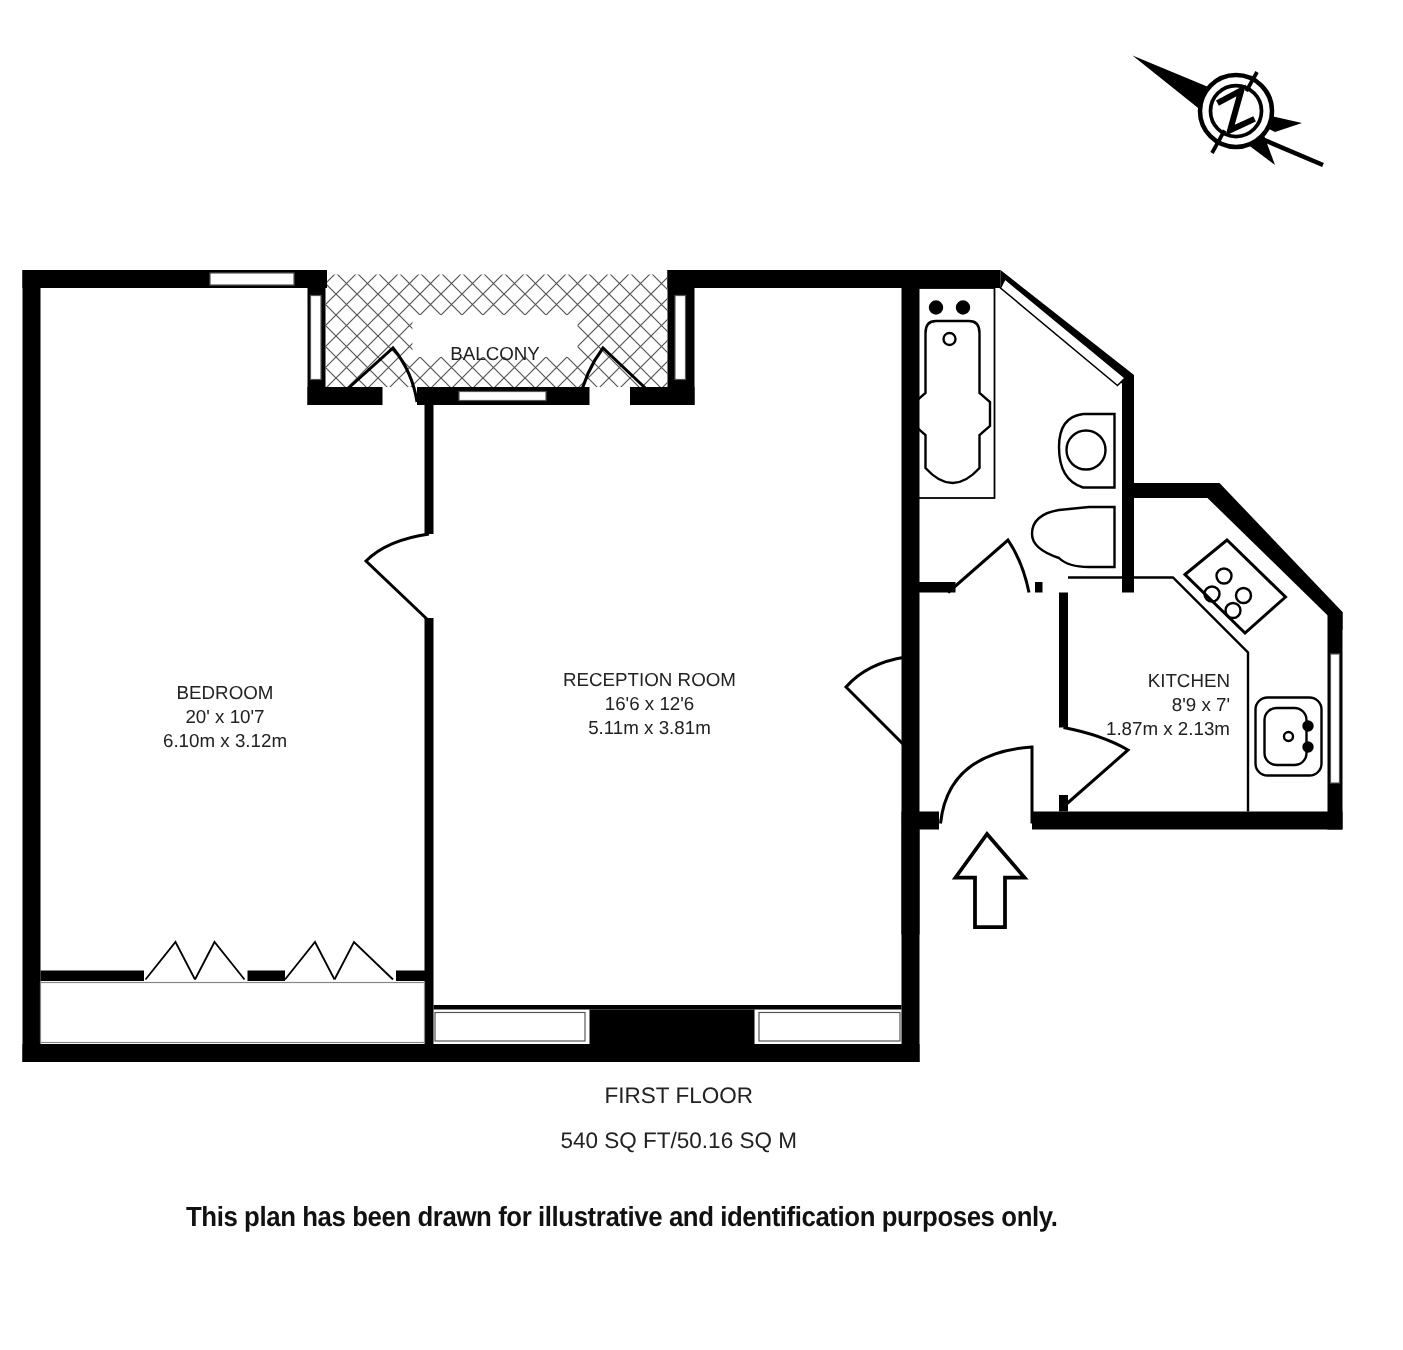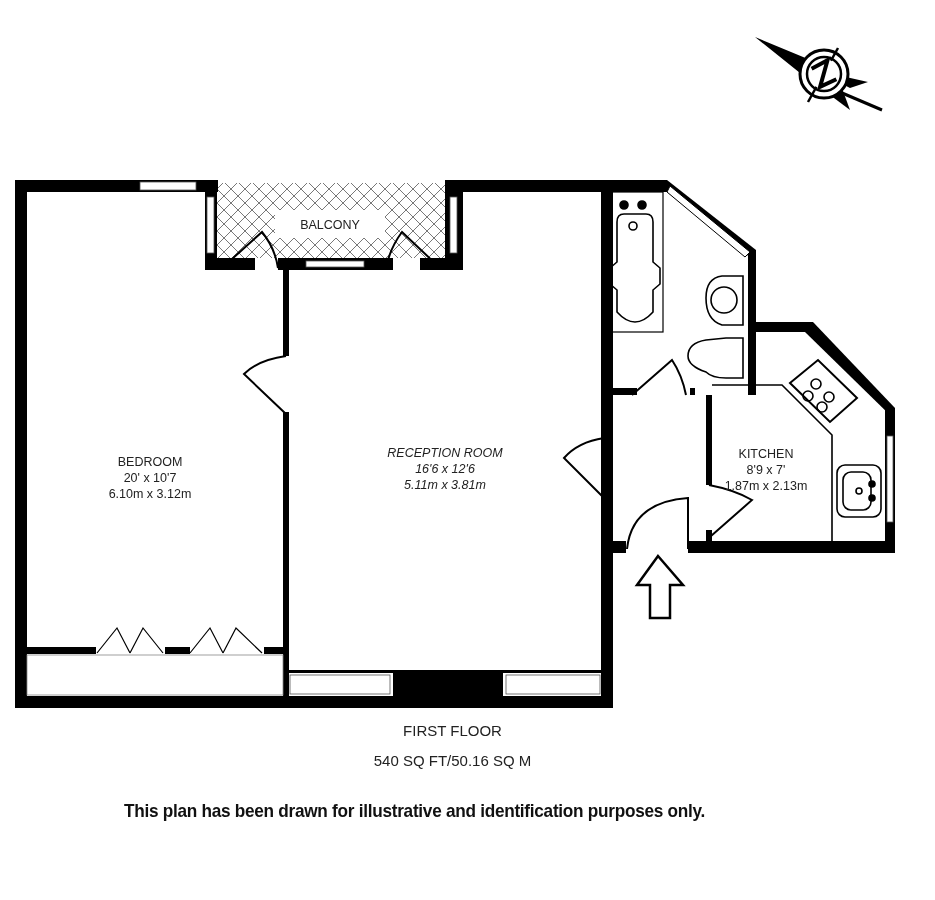--- a/index.html
+++ b/index.html
@@ -142,29 +142,29 @@
   </g>
 
   <polygon points="658,556 683,585 670,585 670,618 650,618 650,585 637,585" fill="#fff" stroke="#000" stroke-width="2.5"></polygon>
 </svg>
 
 <div class="lbl" style="left:100px; top:454px; width:100px;text-align:center;">
   <div>BEDROOM</div>
   <div>20' x 10'7</div>
   <div>6.10m x 3.12m</div>
 </div>
-<div class="lbl" style="left:370px; top:445px; width:150px;font-style:italic;">
+<div class="lbl" style="left:358px; top:445px; width:150px;">
   <div>RECEPTION ROOM</div>
   <div>16'6 x 12'6</div>
   <div>5.11m x 3.81m</div>
 </div>
-<div class="lbl" style="left:712px; top:446px; width:108px;">
+<div class="lbl" style="left:712px; top:446px; width:108px;text-align:right;">
   <div>KITCHEN</div>
   <div>8'9 x 7'</div>
   <div>1.87m x 2.13m</div>
 </div>
-<div class="lbl" style="left:285px; top:217px; width:90px;">
+<div class="lbl" style="left:285px; top:228px; width:90px;">
   <div>BALCONY</div>
 </div>
 
 <div class="caption floor-name">FIRST FLOOR</div>
 <div class="caption floor-area">540 SQ FT/50.16 SQ M</div>
 <div class="caption disclaimer">This plan has been drawn for illustrative and identification  purposes only.</div>
 
 </body></html>

